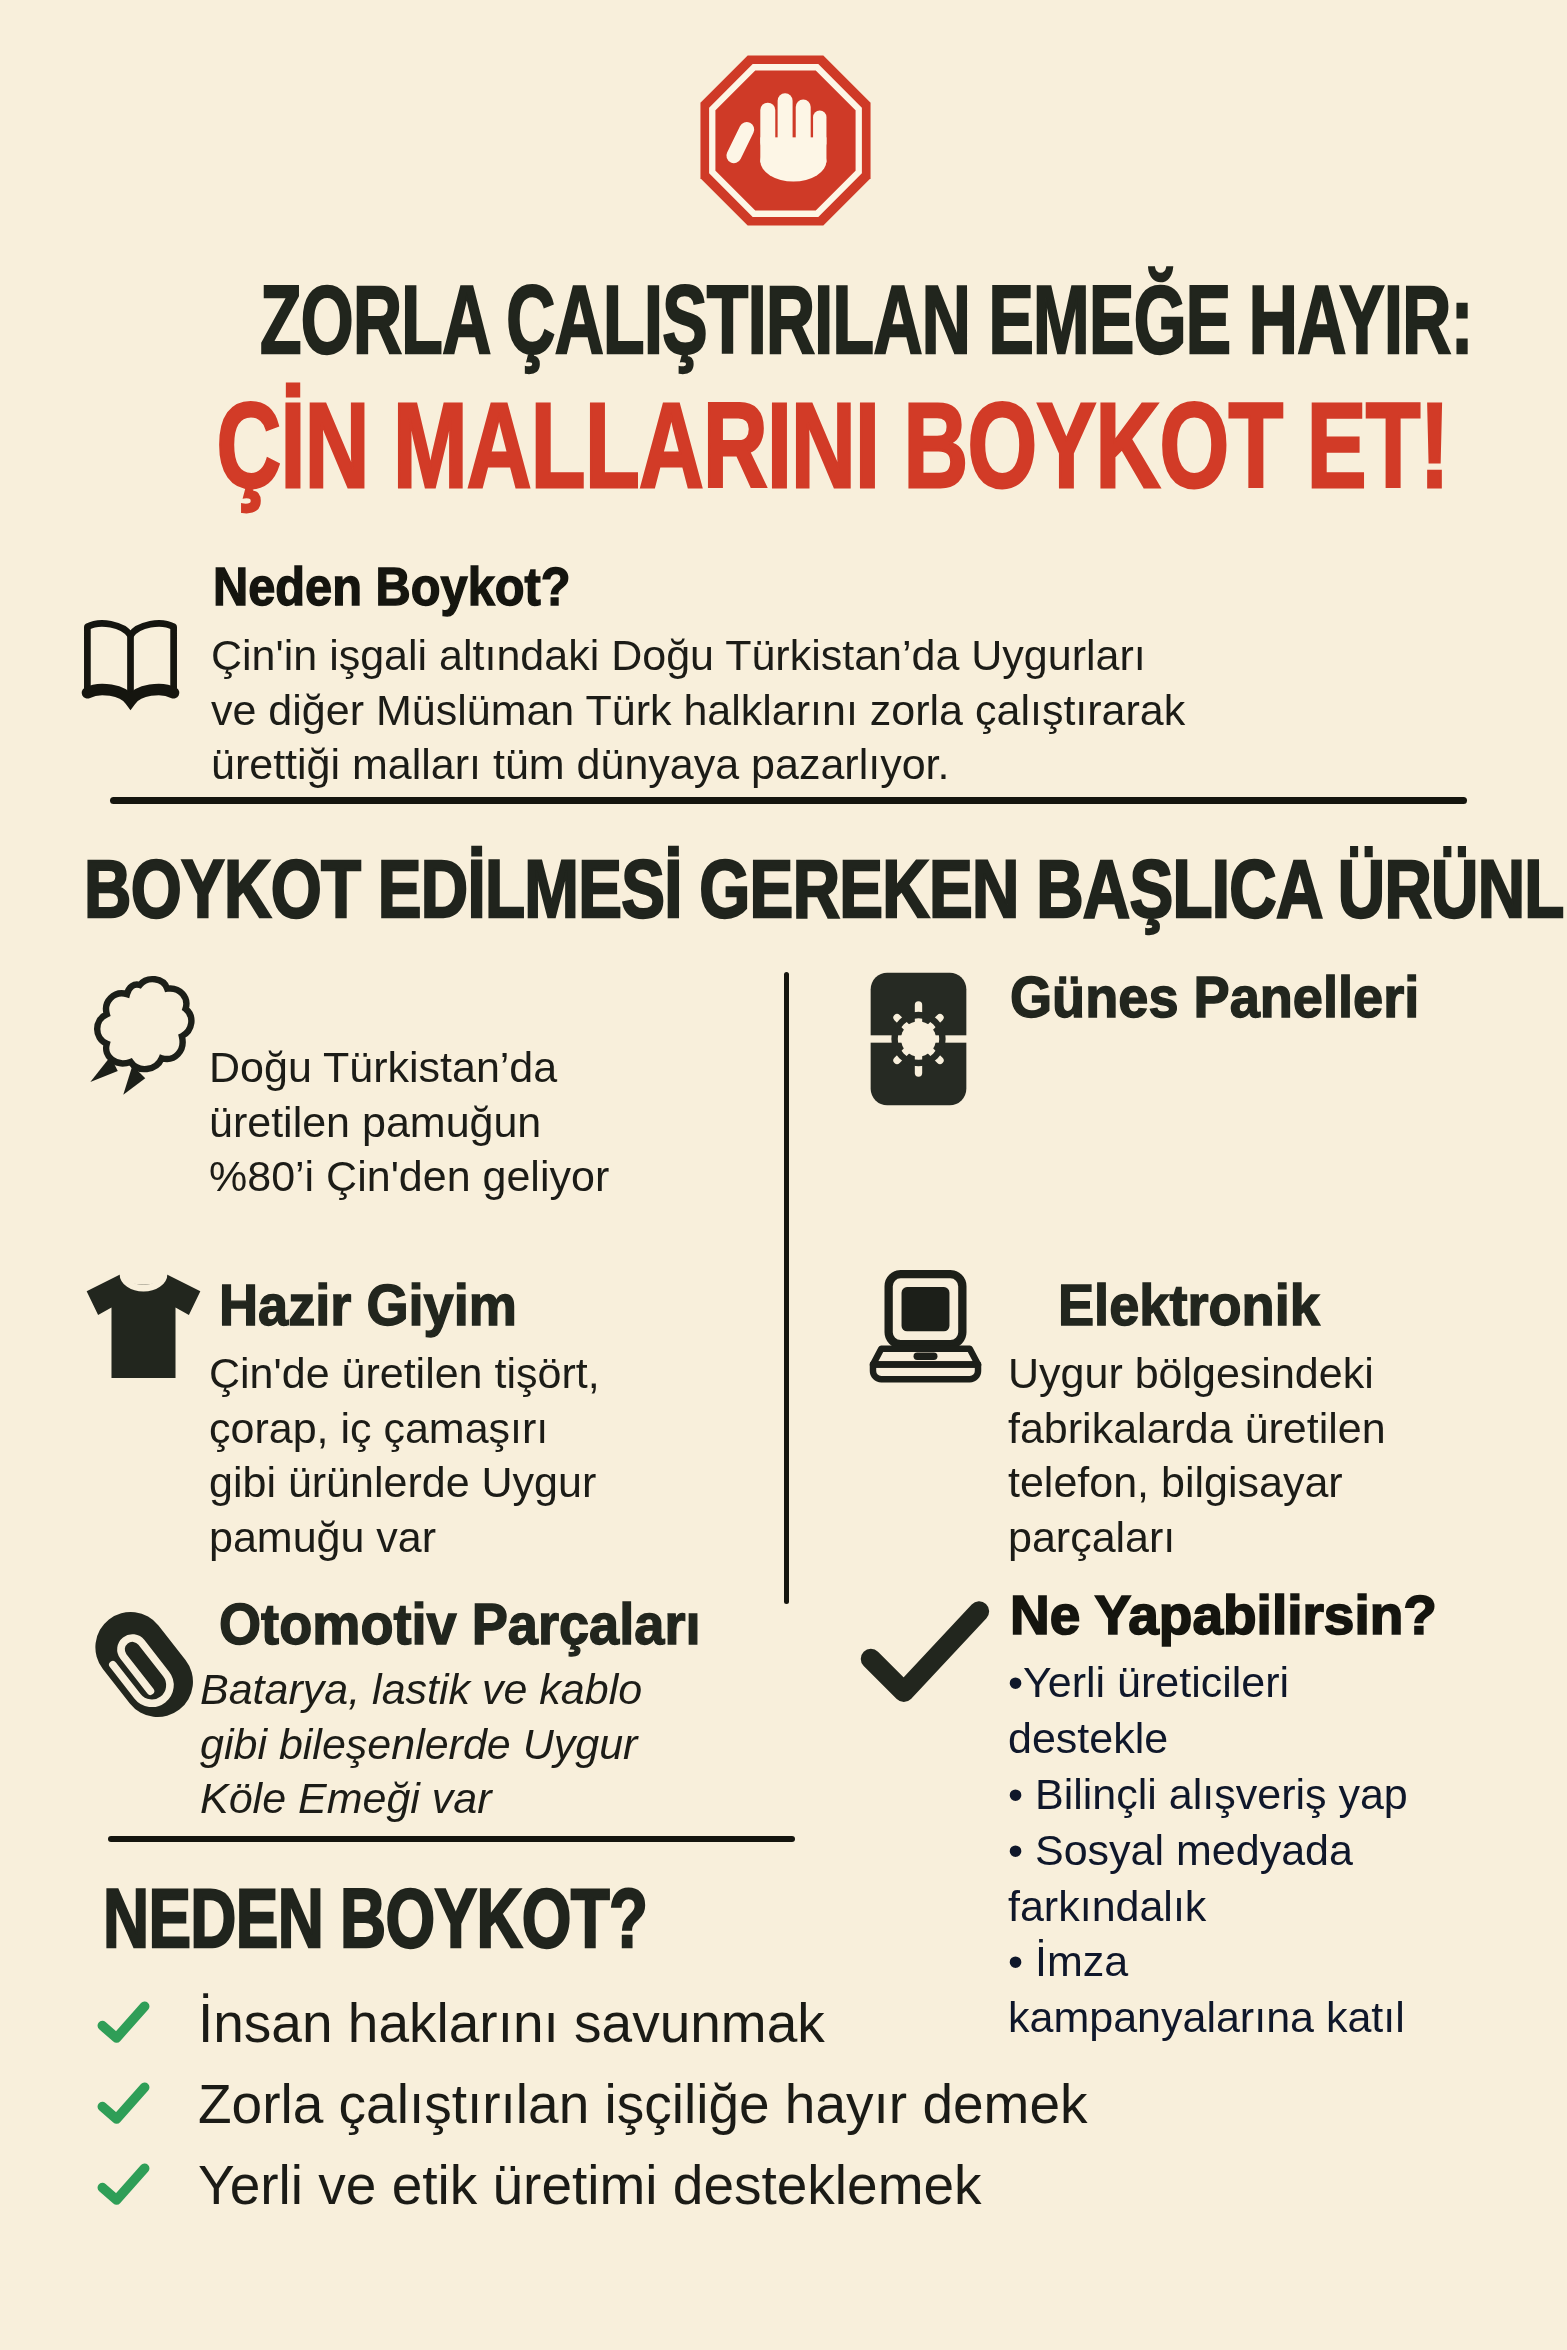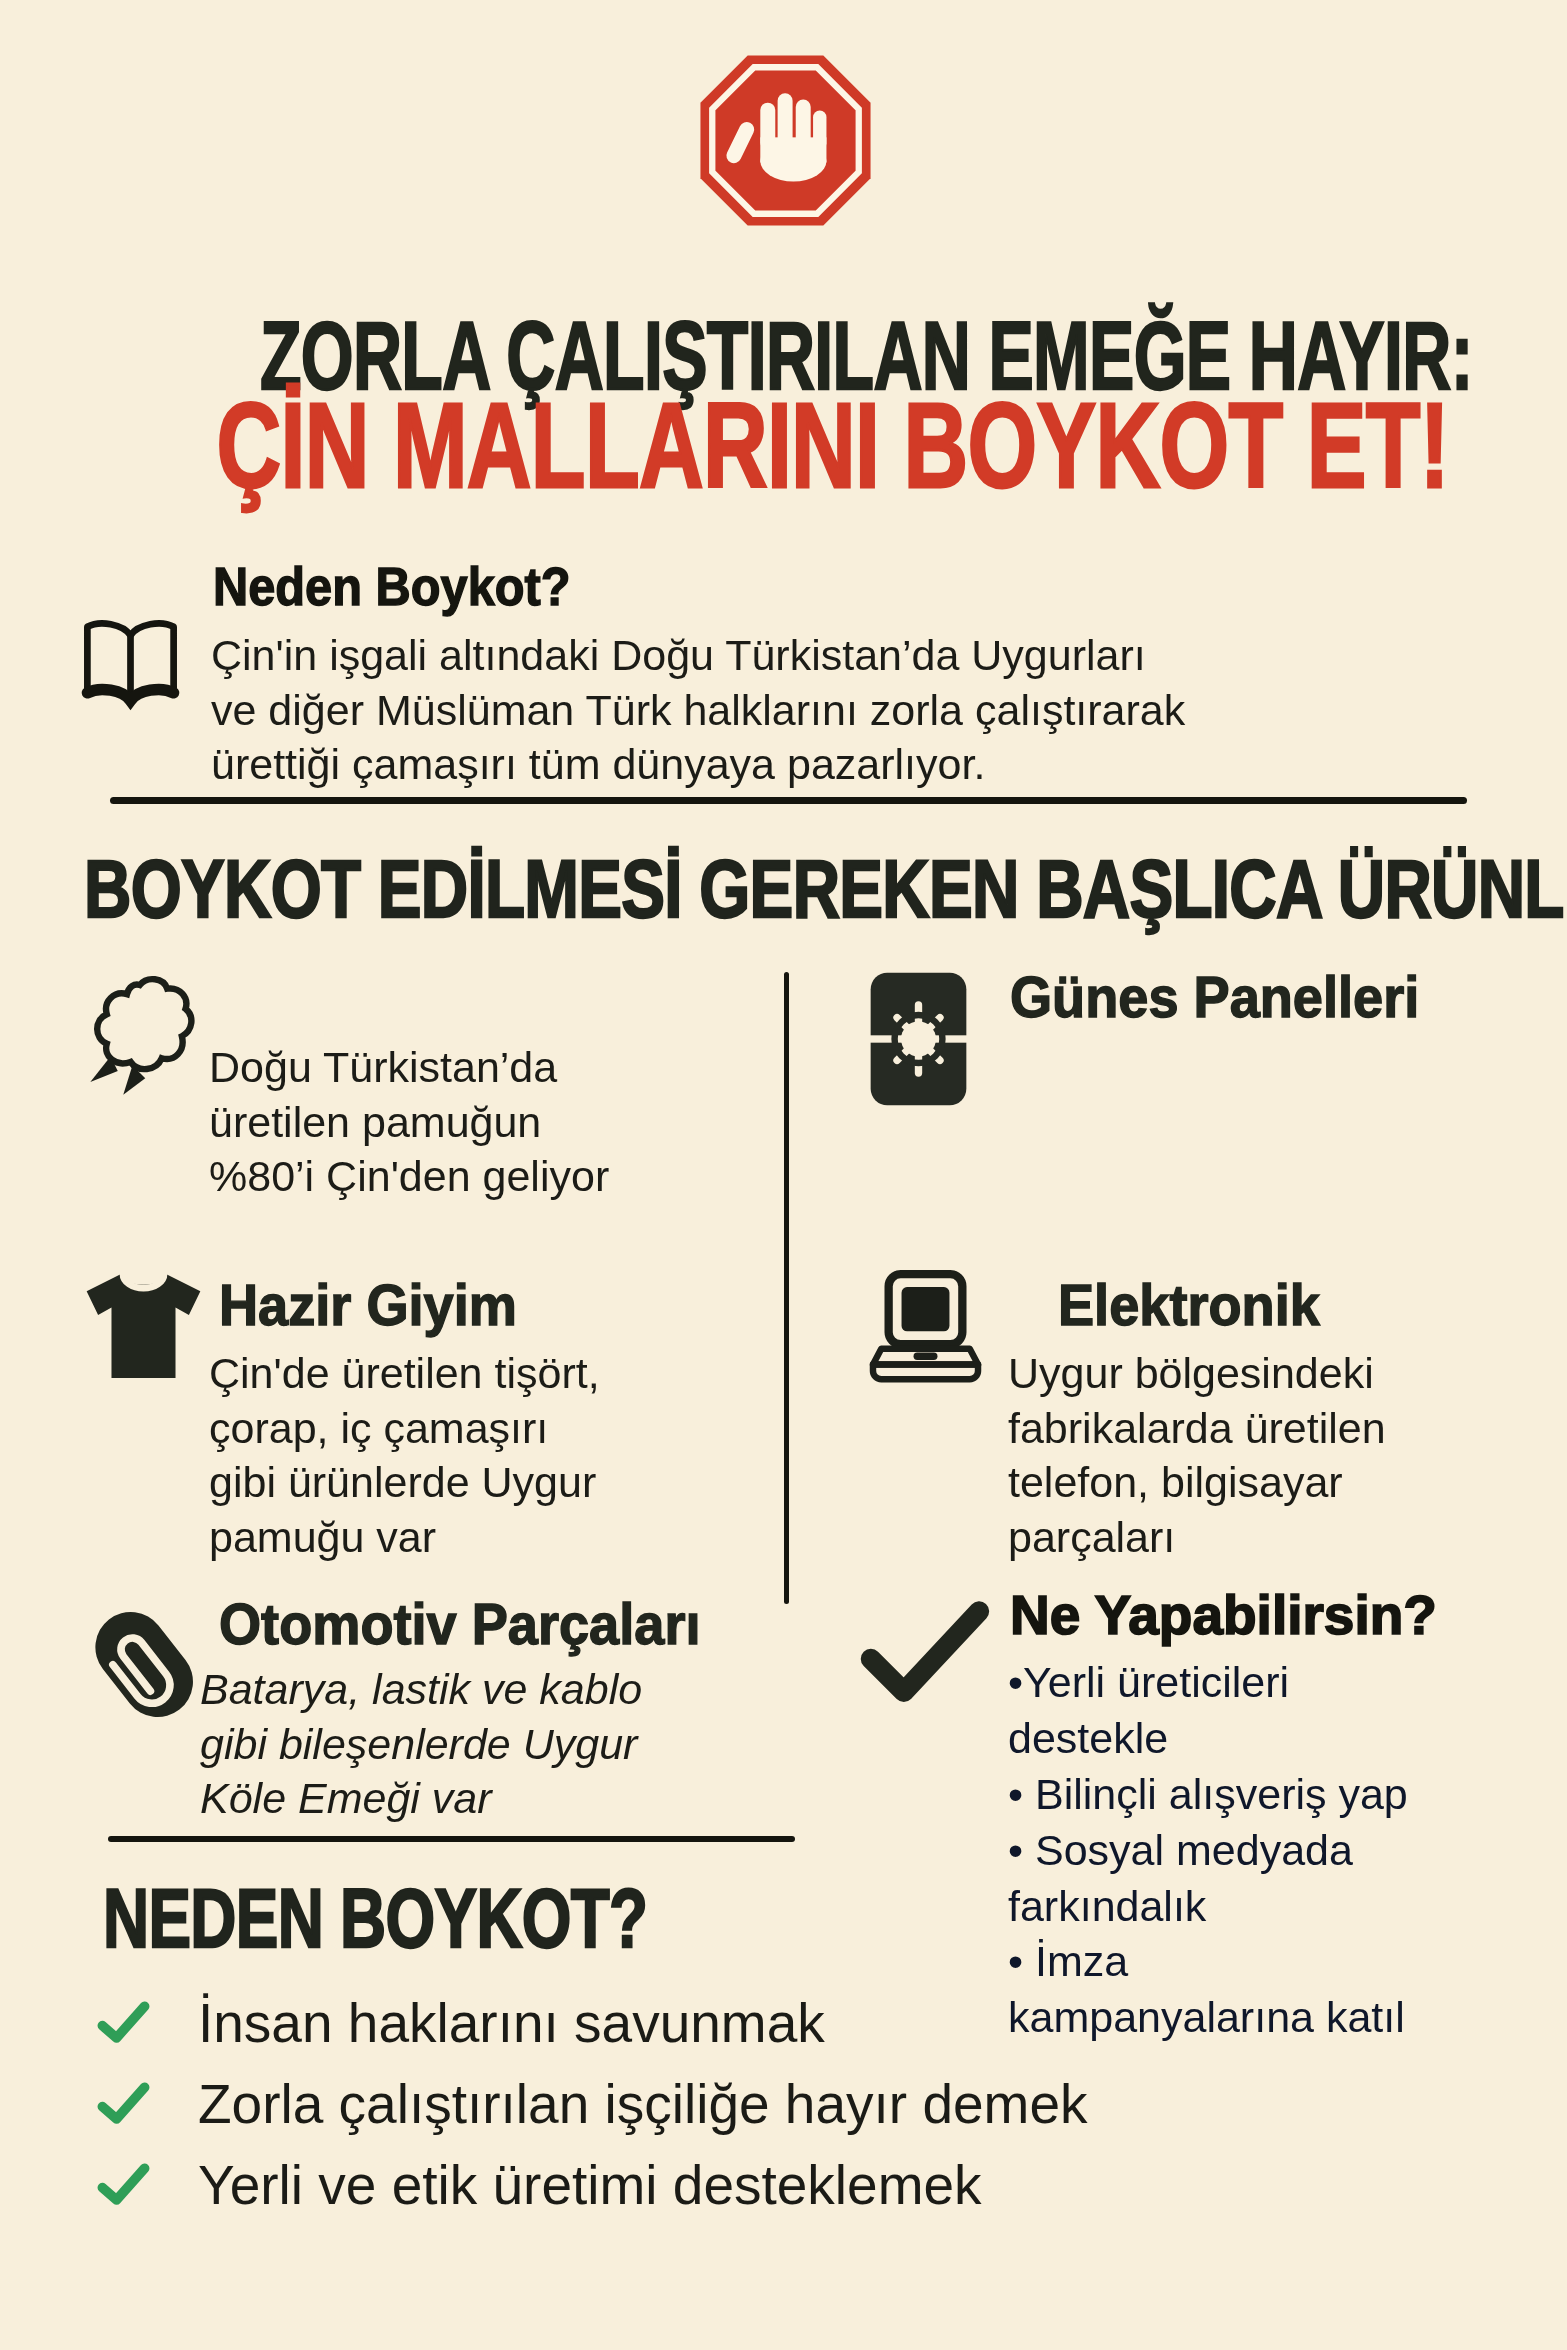--- a/index.html
+++ b/index.html
@@ -71,40 +71,40 @@
         <rect x="55" y="30" width="9.5" height="36" rx="4.7"></rect>
         <rect x="66.5" y="34" width="9.5" height="32" rx="4.7"></rect>
         <rect x="77.5" y="41" width="8.5" height="25" rx="4.2"></rect>
         <rect x="44" y="58" width="42" height="16"></rect>
         <ellipse cx="65" cy="73" rx="21" ry="13"></ellipse>
         <rect x="31" y="48" width="9.5" height="28" rx="4.7" transform="rotate(26 35 52)"></rect>
       </g>
     </svg>
   </div>
 
-  <div class="abs center-row" style="top:264px;margin-top:36px;">
+  <div class="abs center-row" style="top:264px;">
     <span class="cond ox-center title">ZORLA ÇALIŞTIRILAN EMEĞE HAYIR:</span>
   </div>
   <div class="abs center-row" style="top:375px;">
     <span class="cond ox-center subtitle">ÇİN MALLARINI BOYKOT ET!</span>
   </div>
 
   <div class="abs" style="left:73px;top:590px;width:115px;height:152px;">
     <svg width="115" height="152" viewBox="0 0 120 120" preserveAspectRatio="xMidYMid meet">
       <path d="M60 28 C52 16 28 12 15 19 L15 88 C28 81 52 85 60 96 C68 85 92 81 105 88 L105 19 C92 12 68 16 60 28 Z" fill="none" stroke="#15150f" stroke-width="7" stroke-linejoin="round"></path>
       <path d="M60 28 L60 96" stroke="#15150f" stroke-width="7"></path>
       <path d="M15 88 C28 81 52 85 60 96 C68 85 92 81 105 88" fill="none" stroke="#15150f" stroke-width="12" stroke-linecap="round"></path>
     </svg>
   </div>
   <div class="abs" style="left:213px;top:556px;">
     <span class="cond ox-left intro-head">Neden Boykot?</span>
   </div>
   <div class="abs body-txt" style="left:211px;top:628px;">Çin'in işgali altındaki Doğu Türkistan’da Uygurları
 ve diğer Müslüman Türk halklarını zorla çalıştırarak
-ürettiği çamaşırı tüm dünyaya pazarlıyor.</div>
+ürettiği malları tüm dünyaya pazarlıyor.</div>
 
   <div class="abs divider" style="left:110px;top:797px;width:1357px;height:7.3px;"></div>
 
   <div class="abs" style="left:84px;top:843px;">
     <span class="cond ox-left sec-head">BOYKOT EDİLMESİ GEREKEN BAŞLICA ÜRÜNLER</span>
   </div>
 
   <div class="abs divider" style="left:784px;top:972px;width:4.6px;height:632px;"></div>
 
   <div class="abs" style="left:83px;top:970px;">

